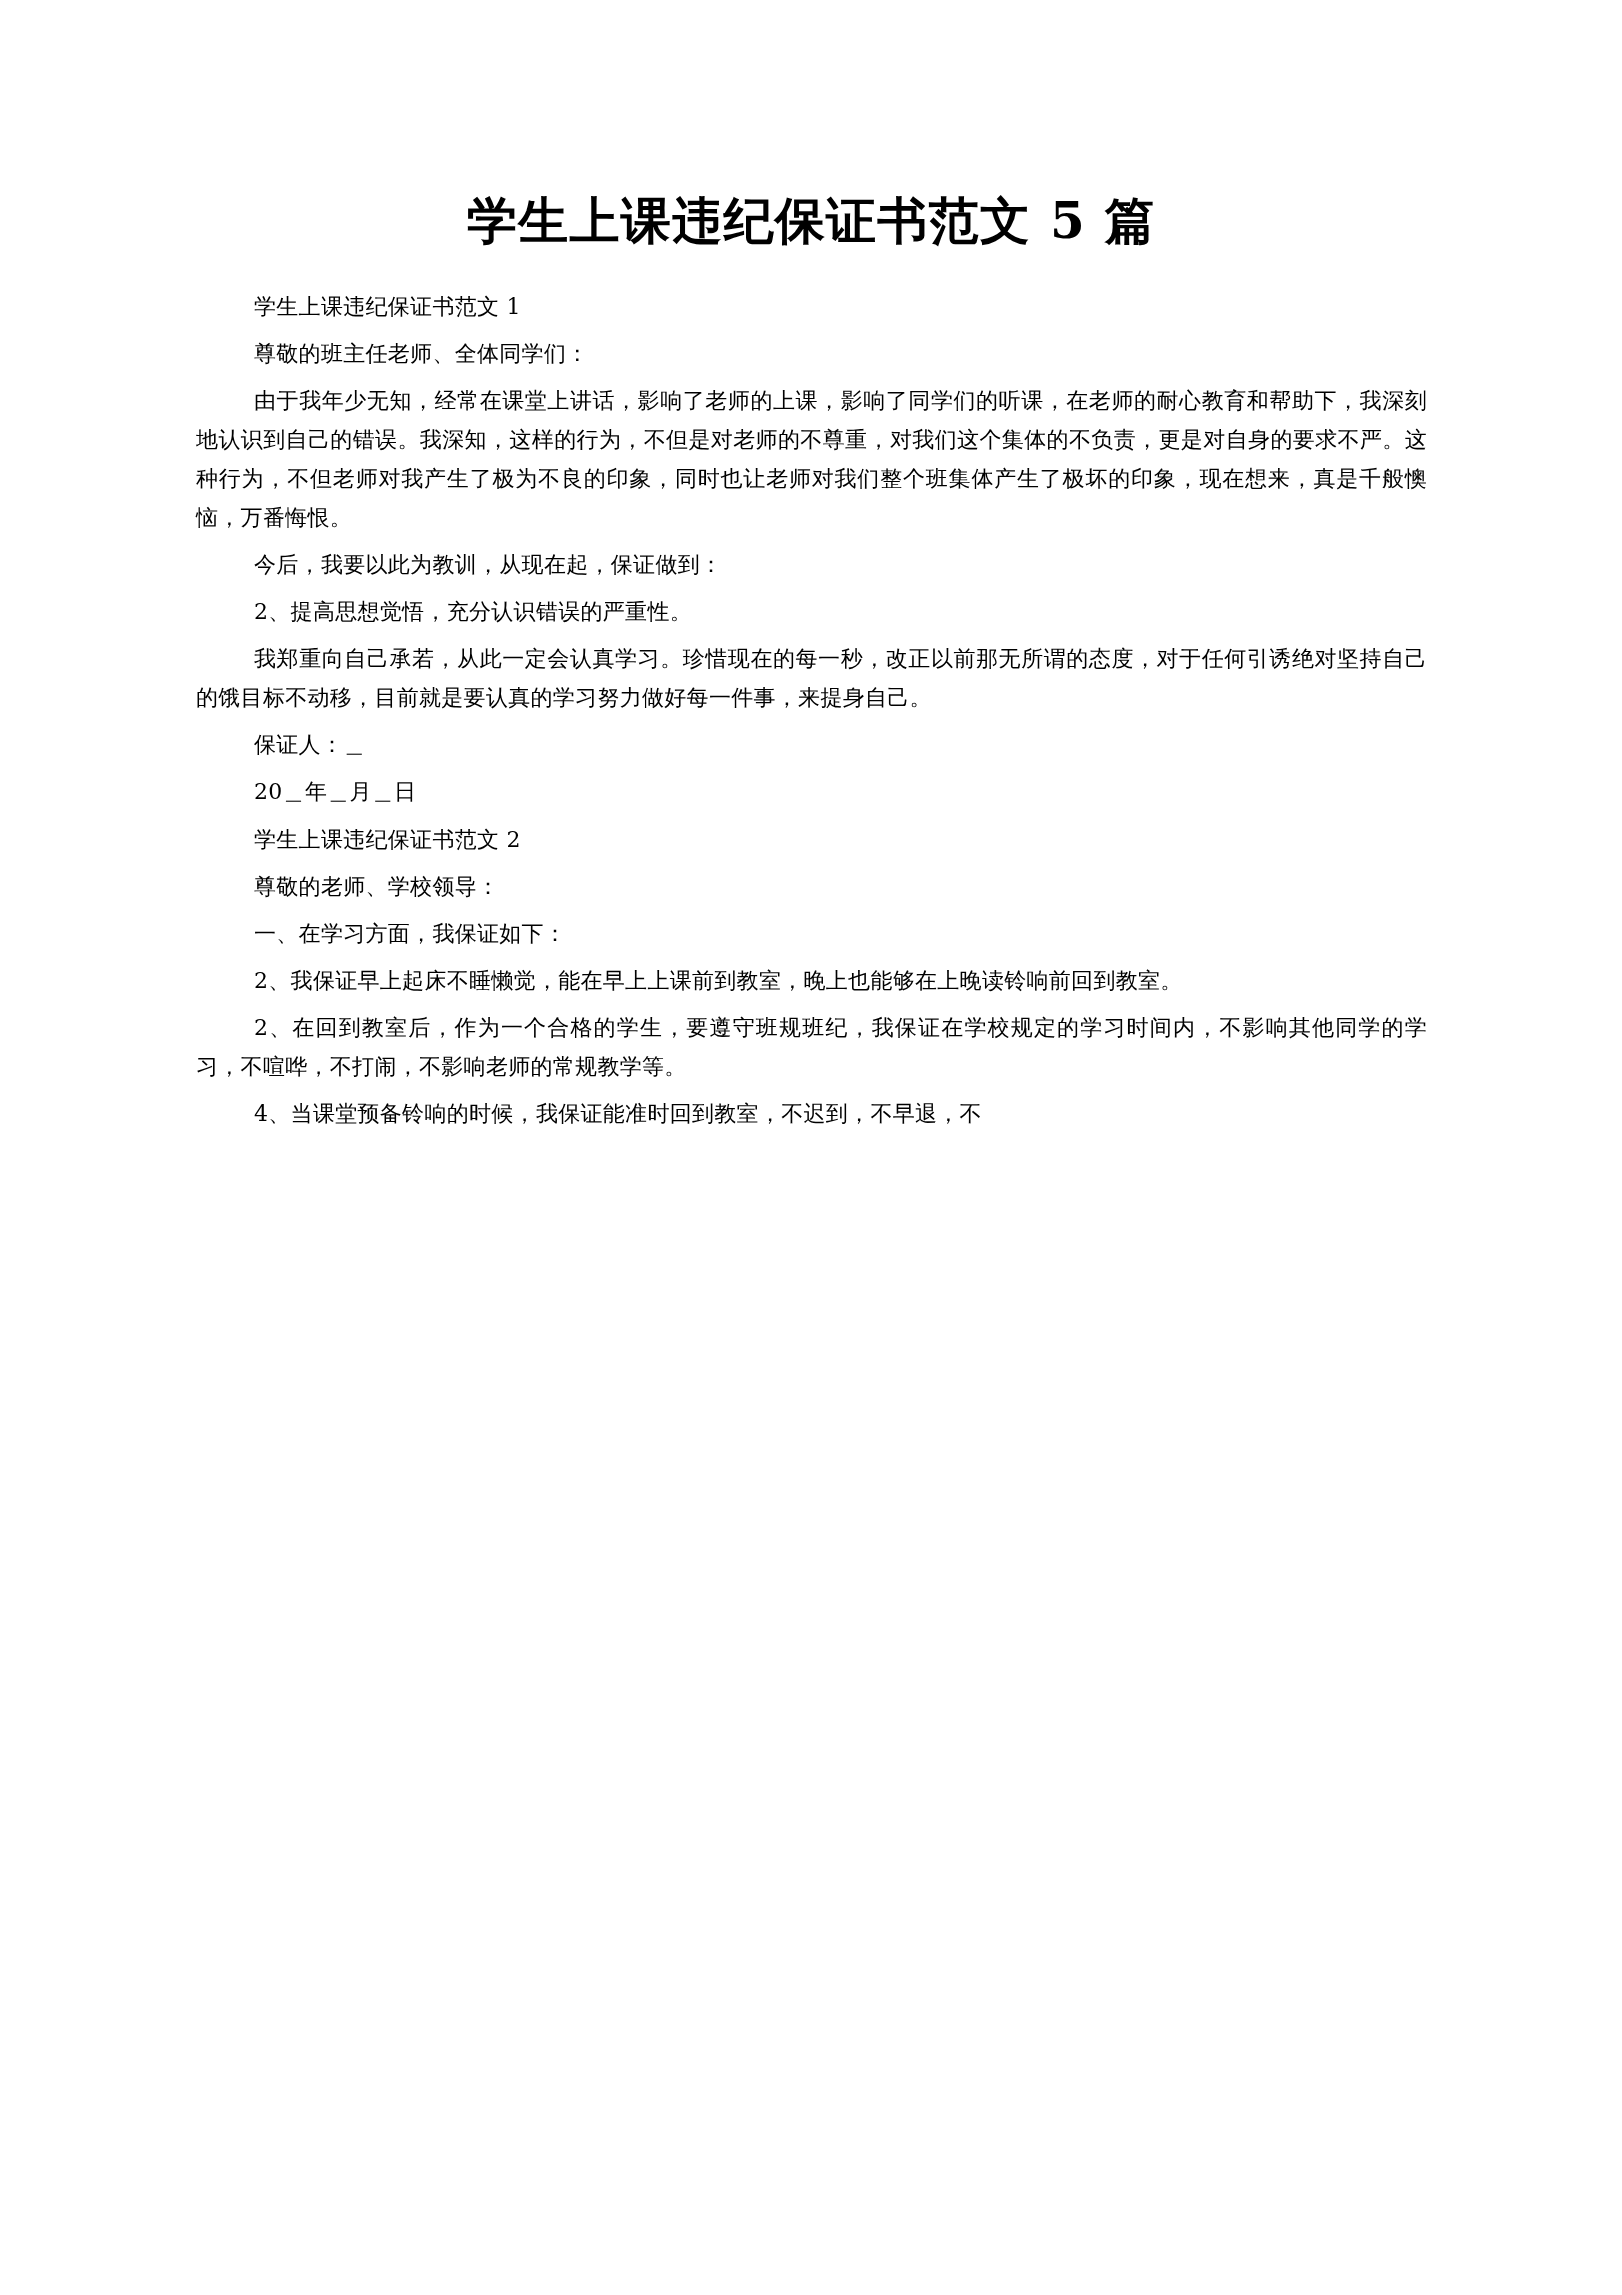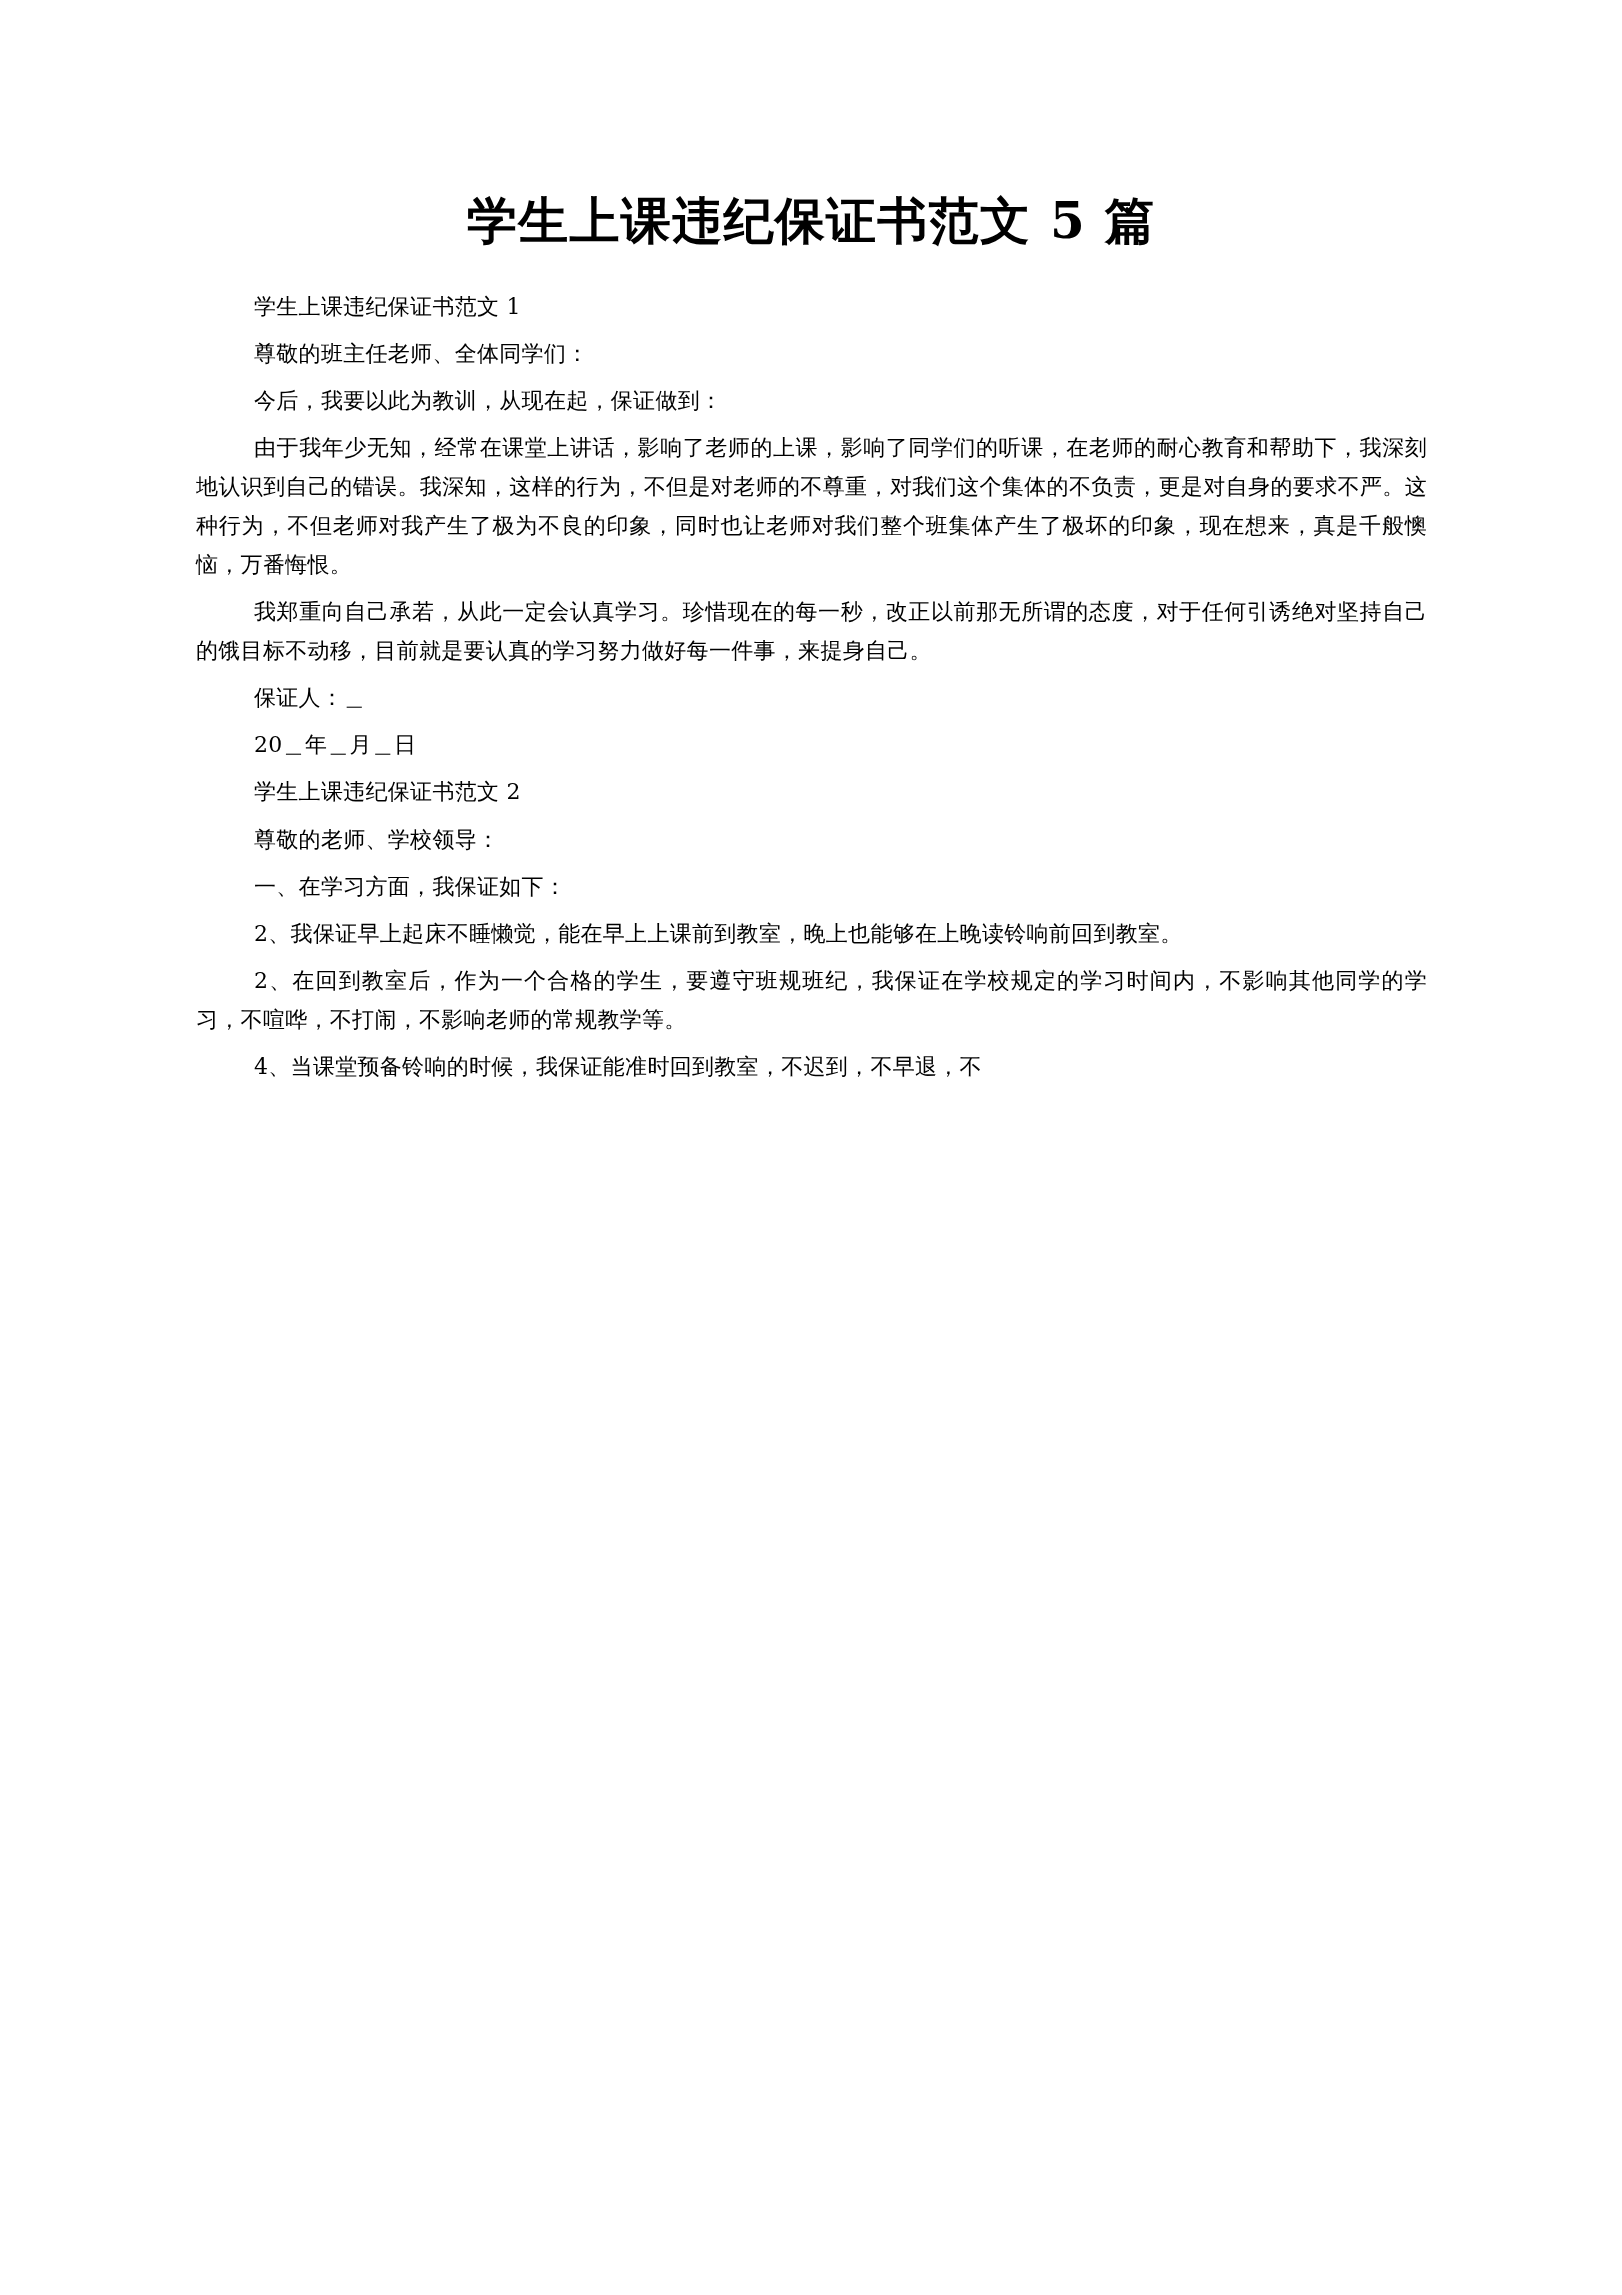--- a/index.html
+++ b/index.html
@@ -43,22 +43,23 @@
   }
 </style>
 </head>
 <body>
 
 <div class="page">
   <h1 class="doc-title">学生上课违纪保证书范文 5 篇</h1>
 
   <p class="para">学生上课违纪保证书范文 1</p>
   <p class="para">尊敬的班主任老师、全体同学们：</p>
+  <p class="para">由于我年少无知，经常在课堂上讲话，影响了老师的上课，影响了同学们的听课，在老师的耐心教育和帮助下，我深刻地认识到自己的错误。我深知，这样的行为，不但是对老师的不尊重，对我们这个集体的不负责，更是对自身的要求不严。这种行为，不但老师对我产生了极为不良的印象，同时也让老师对我们整个班集体产生了极坏的印象，现在想来，真是千般懊恼，万番悔恨。</p>
   <p class="para">今后，我要以此为教训，从现在起，保证做到：</p>
-  <p class="para">由于我年少无知，经常在课堂上讲话，影响了老师的上课，影响了同学们的听课，在老师的耐心教育和帮助下，我深刻地认识到自己的错误。我深知，这样的行为，不但是对老师的不尊重，对我们这个集体的不负责，更是对自身的要求不严。这种行为，不但老师对我产生了极为不良的印象，同时也让老师对我们整个班集体产生了极坏的印象，现在想来，真是千般懊恼，万番悔恨。</p>
+  <p class="para">2、提高思想觉悟，充分认识错误的严重性。</p>
   <p class="para">我郑重向自己承若，从此一定会认真学习。珍惜现在的每一秒，改正以前那无所谓的态度，对于任何引诱绝对坚持自己的饿目标不动移，目前就是要认真的学习努力做好每一件事，来提身自己。</p>
   <p class="para">保证人：＿</p>
   <p class="para">20＿年＿月＿日</p>
   <p class="para">学生上课违纪保证书范文 2</p>
   <p class="para">尊敬的老师、学校领导：</p>
   <p class="para">一、在学习方面，我保证如下：</p>
   <p class="para">2、我保证早上起床不睡懒觉，能在早上上课前到教室，晚上也能够在上晚读铃响前回到教室。</p>
   <p class="para">2、在回到教室后，作为一个合格的学生，要遵守班规班纪，我保证在学校规定的学习时间内，不影响其他同学的学习，不喧哗，不打闹，不影响老师的常规教学等。</p>
   <p class="para">4、当课堂预备铃响的时候，我保证能准时回到教室，不迟到，不早退，不</p>
 </div>

